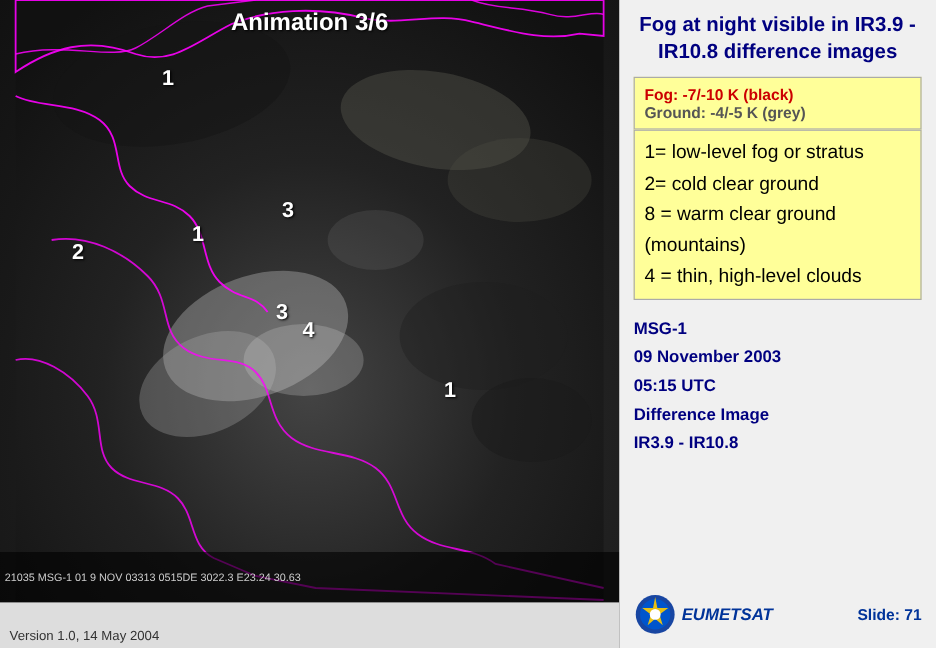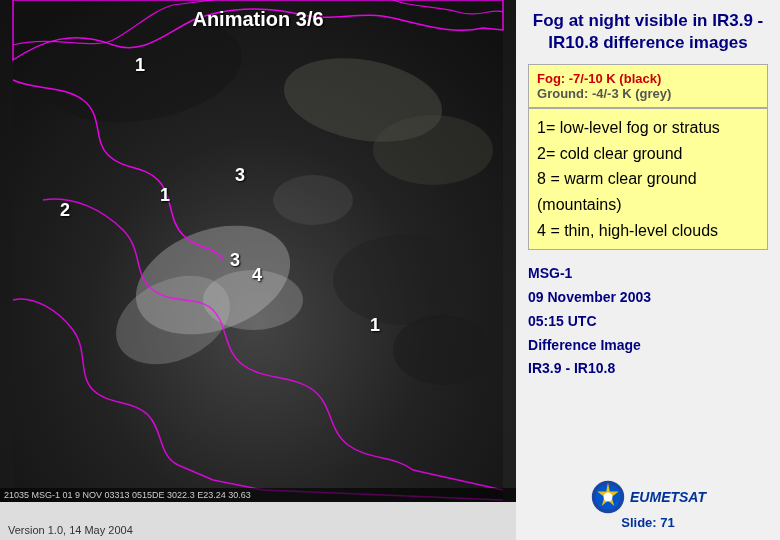--- a/index.html
+++ b/index.html
@@ -67,21 +67,21 @@
     #label-1c { top: 315px; left: 370px; }
 
     
     #bottom-bar {
       position: absolute;
       bottom: 38px;
       left: 0; right: 0;
       background: rgba(0,0,0,0.6);
       color: #ccc;
       font-size: 9px;
-      padding: 2px 4px;
+      padding: 16px 4px;
       display: flex;
       justify-content: space-between;
     }
 
     #version-line {
       position: absolute;
       bottom: 0;
       left: 0; right: 0;
       background: #ddd;
       color: #333;
@@ -140,21 +140,20 @@
       line-height: 1.7;
       font-weight: bold;
       margin-bottom: 8px;
     }
 
     #bottom-right {
       margin-top: auto;
       display: flex;
       align-items: center;
       justify-content: space-between;
-      flex-direction: column;
     }
 
     #eumetsat-logo {
       display: flex;
       align-items: center;
       gap: 4px;
     }
 
     #eumetsat-text {
       font-size: 14px;
@@ -239,21 +238,21 @@
 </div>
 
 <div id="right-panel">
 
   <div id="main-title">
     <span>Fog at night visible in IR3.9 - IR10.8 difference images</span>
   </div>
 
   <div id="fog-legend-box">
     <div class="fog-line">Fog: -7/-10 K (black)</div>
-    <div class="ground-line">Ground: -4/-3 K (grey)</div>
+    <div class="ground-line">Ground: -4/-5 K (grey)</div>
   </div>
 
   <div id="descriptions">
     <div class="desc-item">1= low-level fog or stratus</div>
     <div class="desc-item">2= cold clear ground</div>
     <div class="desc-item">8 = warm clear ground (mountains)</div>
     <div class="desc-item">4 = thin, high-level clouds</div>
   </div>
 
   <div id="meta-info">

